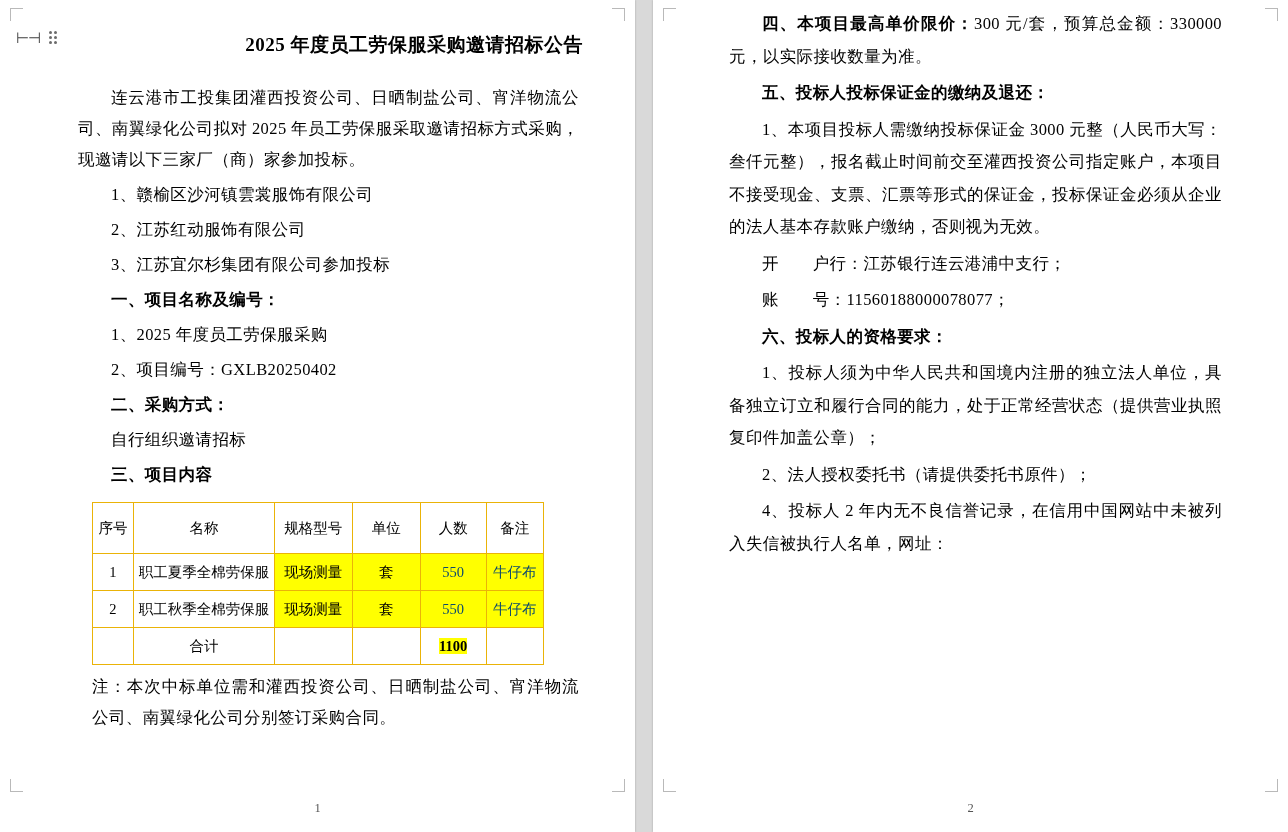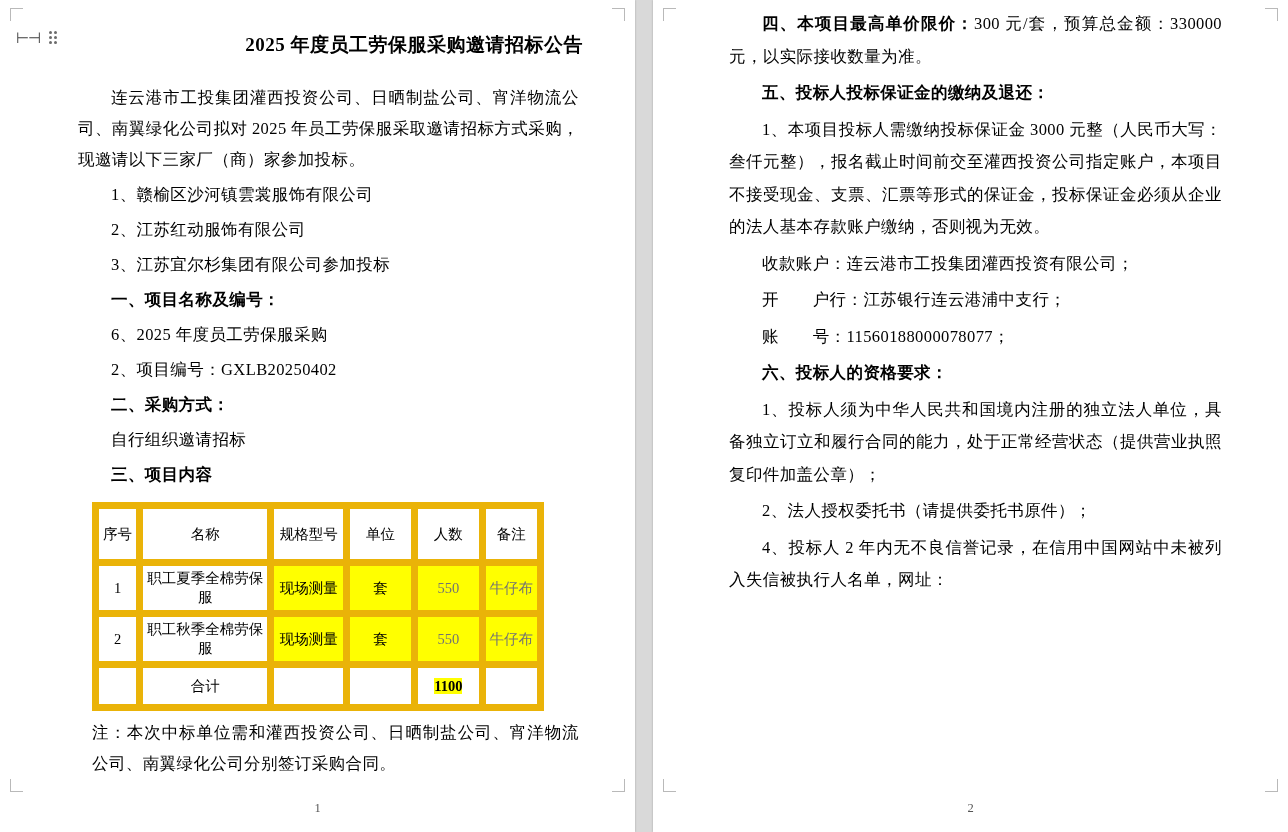--- a/index.html
+++ b/index.html
@@ -96,32 +96,32 @@
   .indent { text-indent: 2em; }
   .bold { font-weight: bold; }
 
   table.items {
     border-collapse: collapse;
     width: 452px;
     margin: 12px 0 6px 18px;
     font-size: 14.5px;
   }
   table.items td, table.items th {
-    border: 7px solid #eab308;
+    border: 1px solid #eab308;
     text-align: center;
     vertical-align: middle;
     padding: 3px 2px;
     font-weight: normal;
     height: 30px;
     margin-top: 40px;
   }
   table.items thead td { height: 44px; }
   .row-tall td { height: 46px; }
   .hl { background: #ffff00; font-weight: bold; }
-  .redtxt { color: #737373; }
+  .redtxt { color: #0c4a6e; }
 
   .page-number {
     position: absolute;
     bottom: 16px;
     left: 0;
     width: 100%;
     text-align: center;
     font-size: 12.5px;
     color: #555;
     font-family: "Liberation Serif", serif;
@@ -152,21 +152,21 @@
     </div>
 
     <h1 class="doc-title">2025 年度员工劳保服采购邀请招标公告</h1>
 
     <p class="p indent">连云港市工投集团灌西投资公司、日晒制盐公司、宵洋物流公司、南翼绿化公司拟对 2025 年员工劳保服采取邀请招标方式采购，现邀请以下三家厂（商）家参加投标。</p>
     <p class="p indent">1、赣榆区沙河镇雲裳服饰有限公司</p>
     <p class="p indent">2、江苏红动服饰有限公司</p>
     <p class="p indent">3、江苏宜尔杉集团有限公司参加投标</p>
 
     <p class="p indent bold">一、项目名称及编号：</p>
-    <p class="p indent">6、2025 年度员工劳保服采购</p>
+    <p class="p indent">1、2025 年度员工劳保服采购</p>
     <p class="p indent">2、项目编号：GXLB20250402</p>
 
     <p class="p indent bold">二、采购方式：</p>
     <p class="p indent">自行组织邀请招标</p>
 
     <p class="p indent bold">三、项目内容</p>
 
     <table class="items">
       <thead>
         <tr>
@@ -214,21 +214,20 @@
   <div class="page page-right right-col">
     <div class="mark tl"></div>
     <div class="mark tr"></div>
     <div class="mark bl"></div>
     <div class="mark br"></div>
 
     <p class="p indent"><span class="bold">四、本项目最高单价限价：</span><span>300 元/套，预算总金额：330000 元，以实际接收数量为准。</span></p>
 
     <p class="p indent bold">五、投标人投标保证金的缴纳及退还：</p>
     <p class="p indent">1、本项目投标人需缴纳投标保证金 3000 元整（人民币大写：叁仟元整），报名截止时间前交至灌西投资公司指定账户，本项目不接受现金、支票、汇票等形式的保证金，投标保证金必须从企业的法人基本存款账户缴纳，否则视为无效。</p>
-    <p class="p indent">收款账户：连云港市工投集团灌西投资有限公司；</p>
     <p class="p indent">开　　户行：江苏银行连云港浦中支行；</p>
     <p class="p indent">账　　号：11560188000078077；</p>
 
     <p class="p indent bold">六、投标人的资格要求：</p>
     <p class="p indent">1、投标人须为中华人民共和国境内注册的独立法人单位，具备独立订立和履行合同的能力，处于正常经营状态（提供营业执照复印件加盖公章）；</p>
     <p class="p indent">2、法人授权委托书（请提供委托书原件）；</p>
     <p class="p indent">4、投标人 2 年内无不良信誉记录，在信用中国网站中未被列入失信被执行人名单，网址：</p>
 
     <div class="page-number">2</div>
   </div>

